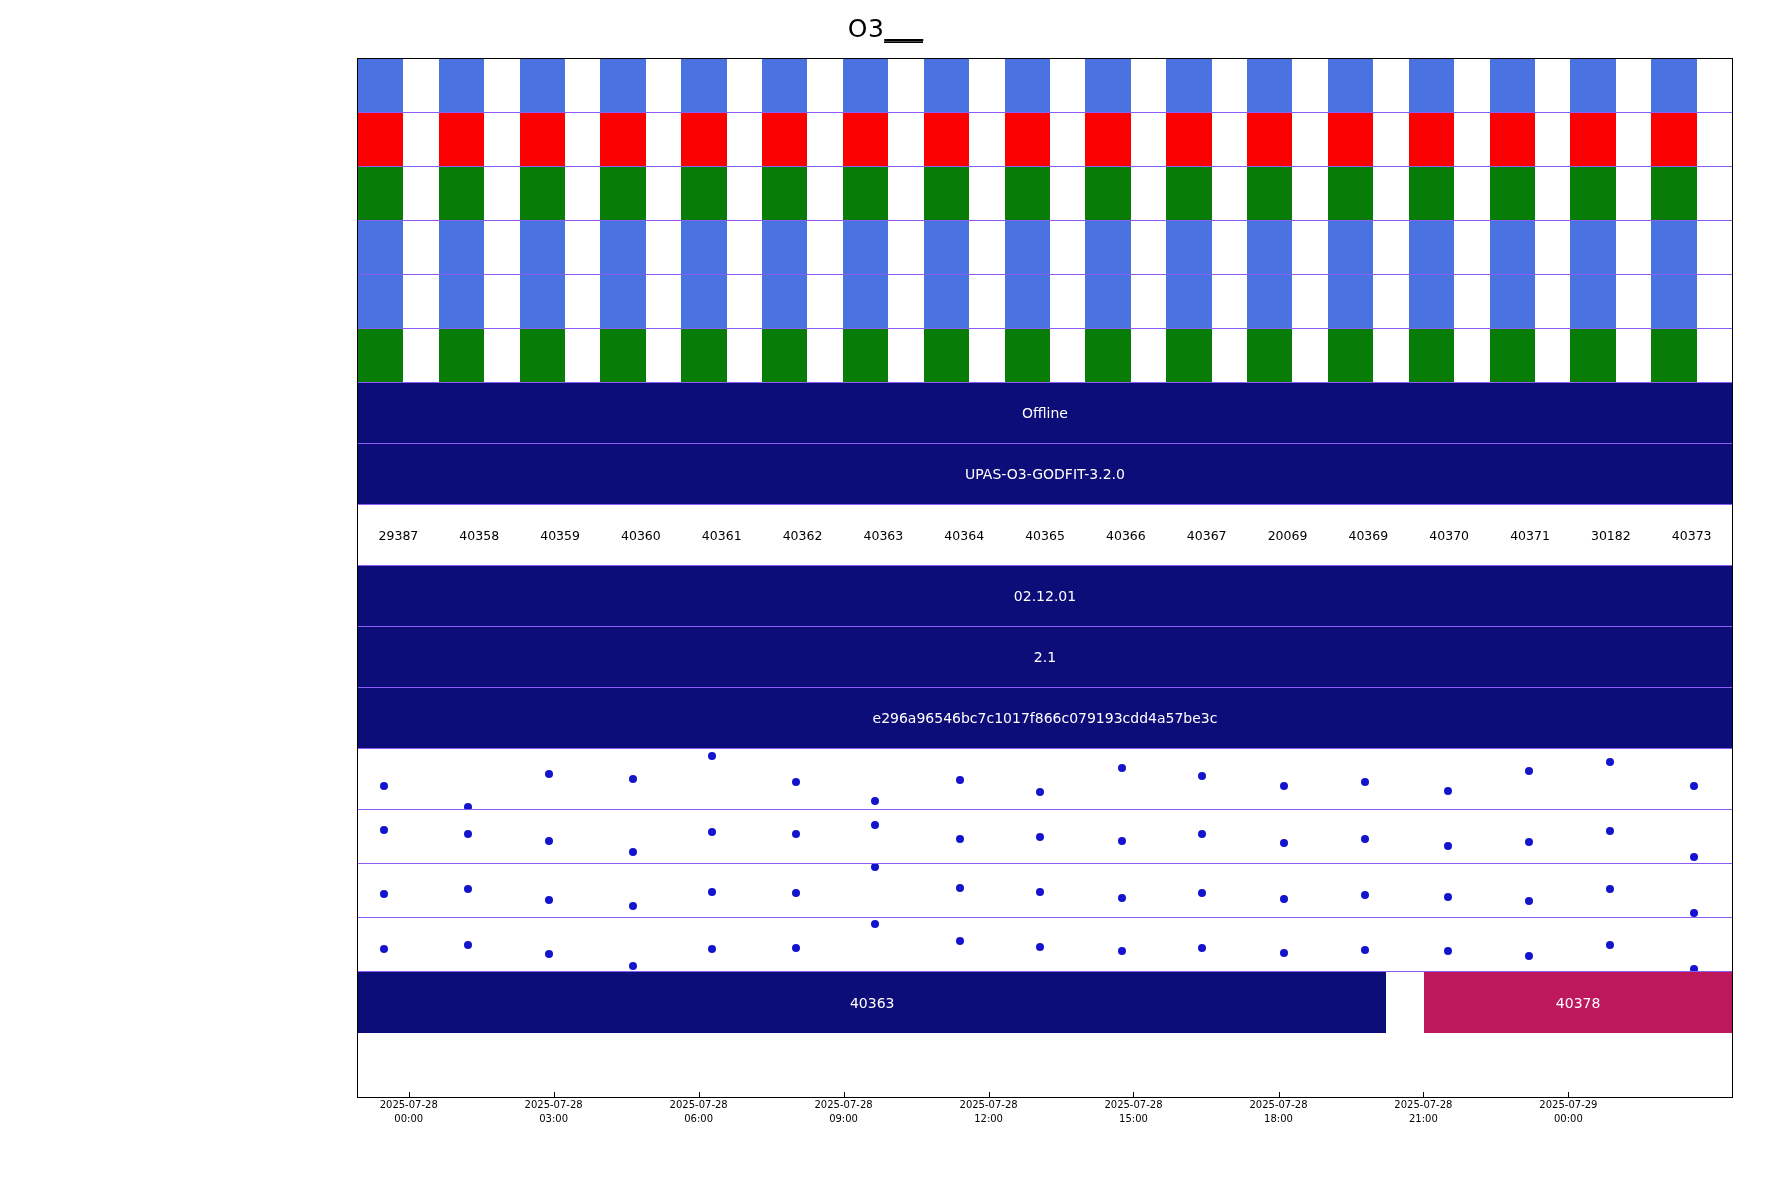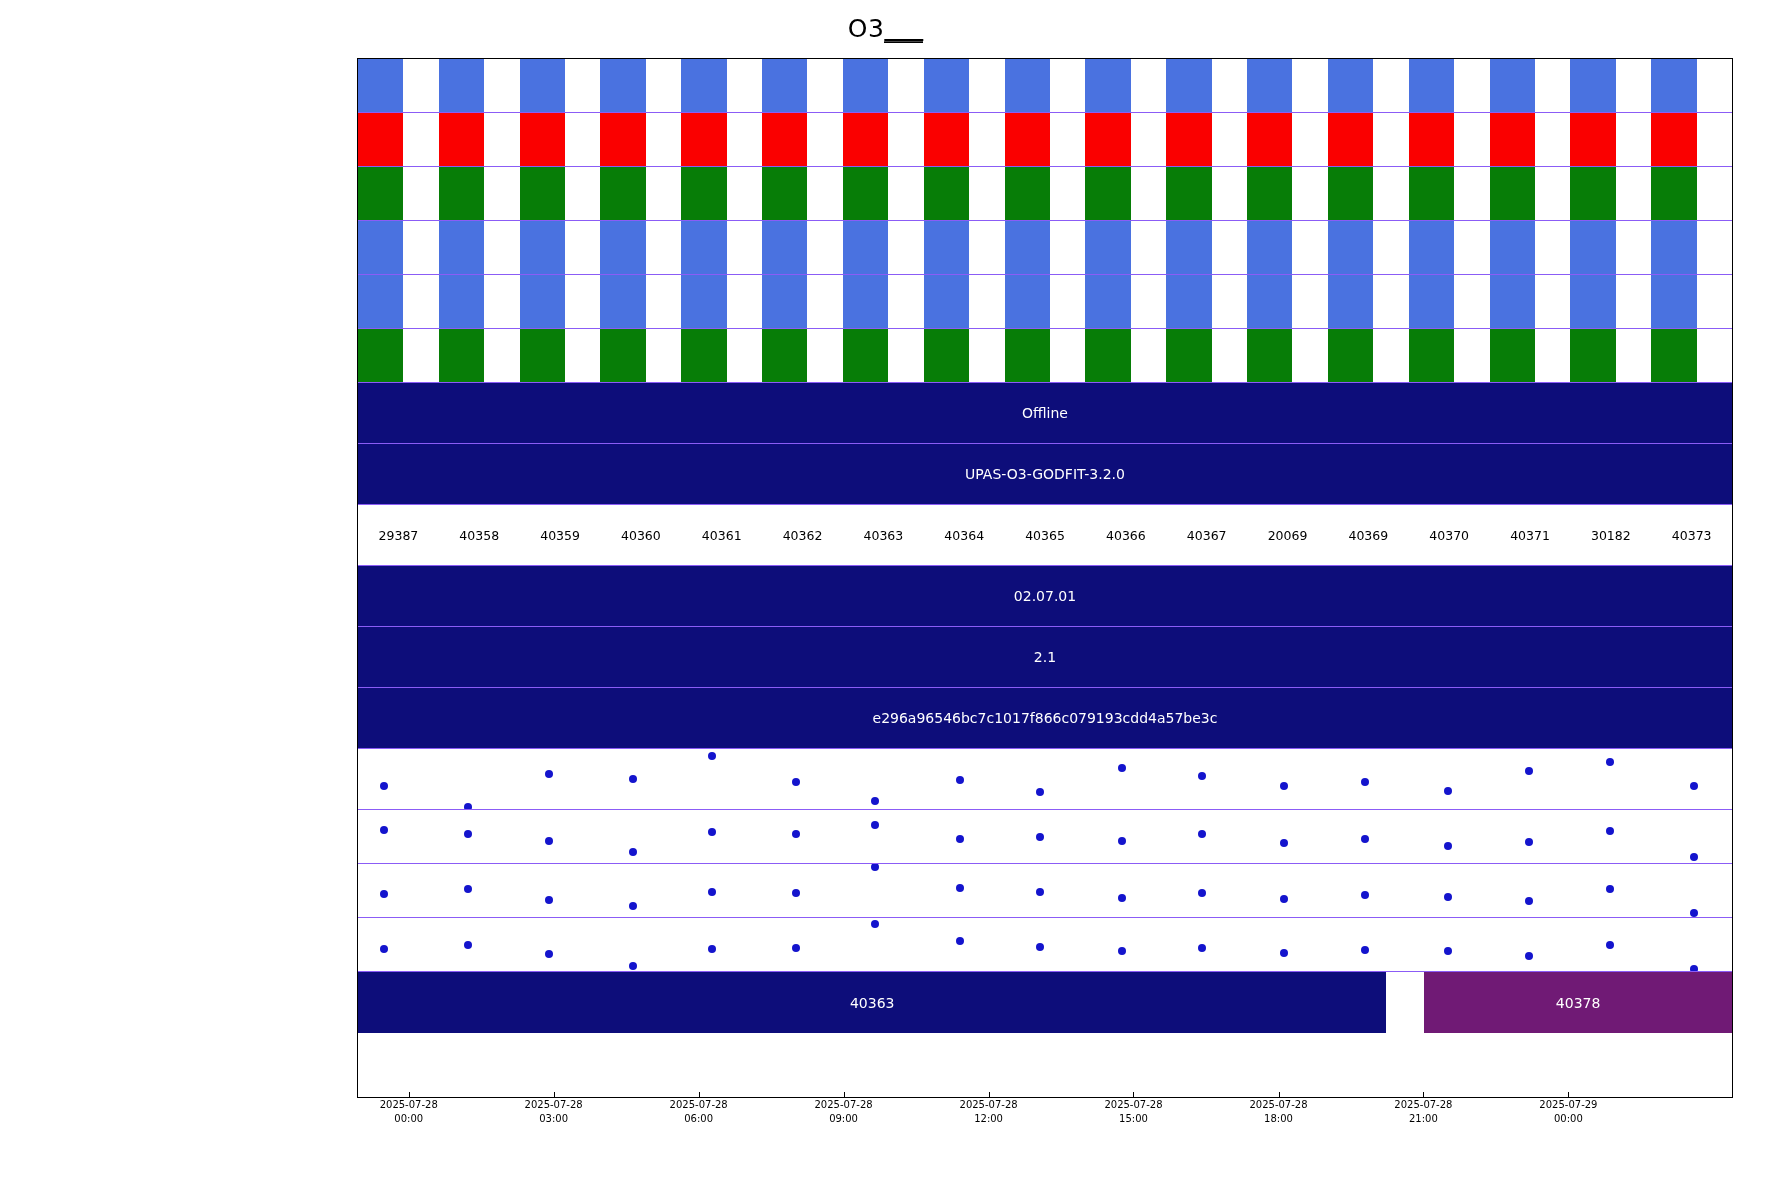--- a/index.html
+++ b/index.html
@@ -609,21 +609,21 @@
           <div class="orbit-cell">40367</div>
           <div class="orbit-cell">20069</div>
           <div class="orbit-cell">40369</div>
           <div class="orbit-cell">40370</div>
           <div class="orbit-cell">40371</div>
           <div class="orbit-cell">30182</div>
           <div class="orbit-cell">40373</div>
         </div>
       </div>
       <div class="row" style="height: 61px;">
-        <div class="band" style="background: rgb(13, 13, 122);">02.07.01</div>
+        <div class="band" style="background: rgb(13, 13, 122);">02.12.01</div>
       </div>
       <div class="row" style="height: 61px;">
         <div class="band" style="background: rgb(13, 13, 122);">2.1</div>
       </div>
       <div class="row" style="height: 61px;">
         <div class="band" style="background: rgb(13, 13, 122);">e296a96546bc7c1017f866c079193cdd4a57be3c</div>
       </div>
       <div class="row" style="height: 61px;">
         <div class="scatter">
           <div class="dot" style="left: 1.9%; top: 62%;"></div>
@@ -704,21 +704,21 @@
           <div class="dot" style="left: 73.3%; top: 60%;"></div>
           <div class="dot" style="left: 79.3%; top: 62%;"></div>
           <div class="dot" style="left: 85.2%; top: 72%;"></div>
           <div class="dot" style="left: 91.1%; top: 50%;"></div>
           <div class="dot" style="left: 97.2%; top: 96%;"></div>
         </div>
       </div>
       <div class="row" style="height: 61px;">
         <div class="l1b">
           <div class="l1b-block" style="left: 0%; width: 74.85%; background: rgb(13, 13, 122);">40363</div>
-          <div class="l1b-block" style="left: 77.6%; width: 22.4%; background: #701a75;">40378</div>
+          <div class="l1b-block" style="left: 77.6%; width: 22.4%; background: #be185d;">40378</div>
         </div>
       </div>
     </div>
 
   <div id="xaxis">
       <div class="tickmark" style="left: 3.76%;"></div>
       <div class="tick" style="left: 3.76%;">2025-07-28
 00:00</div>
       <div class="tickmark" style="left: 14.29%;"></div>
       <div class="tick" style="left: 14.29%;">2025-07-28

